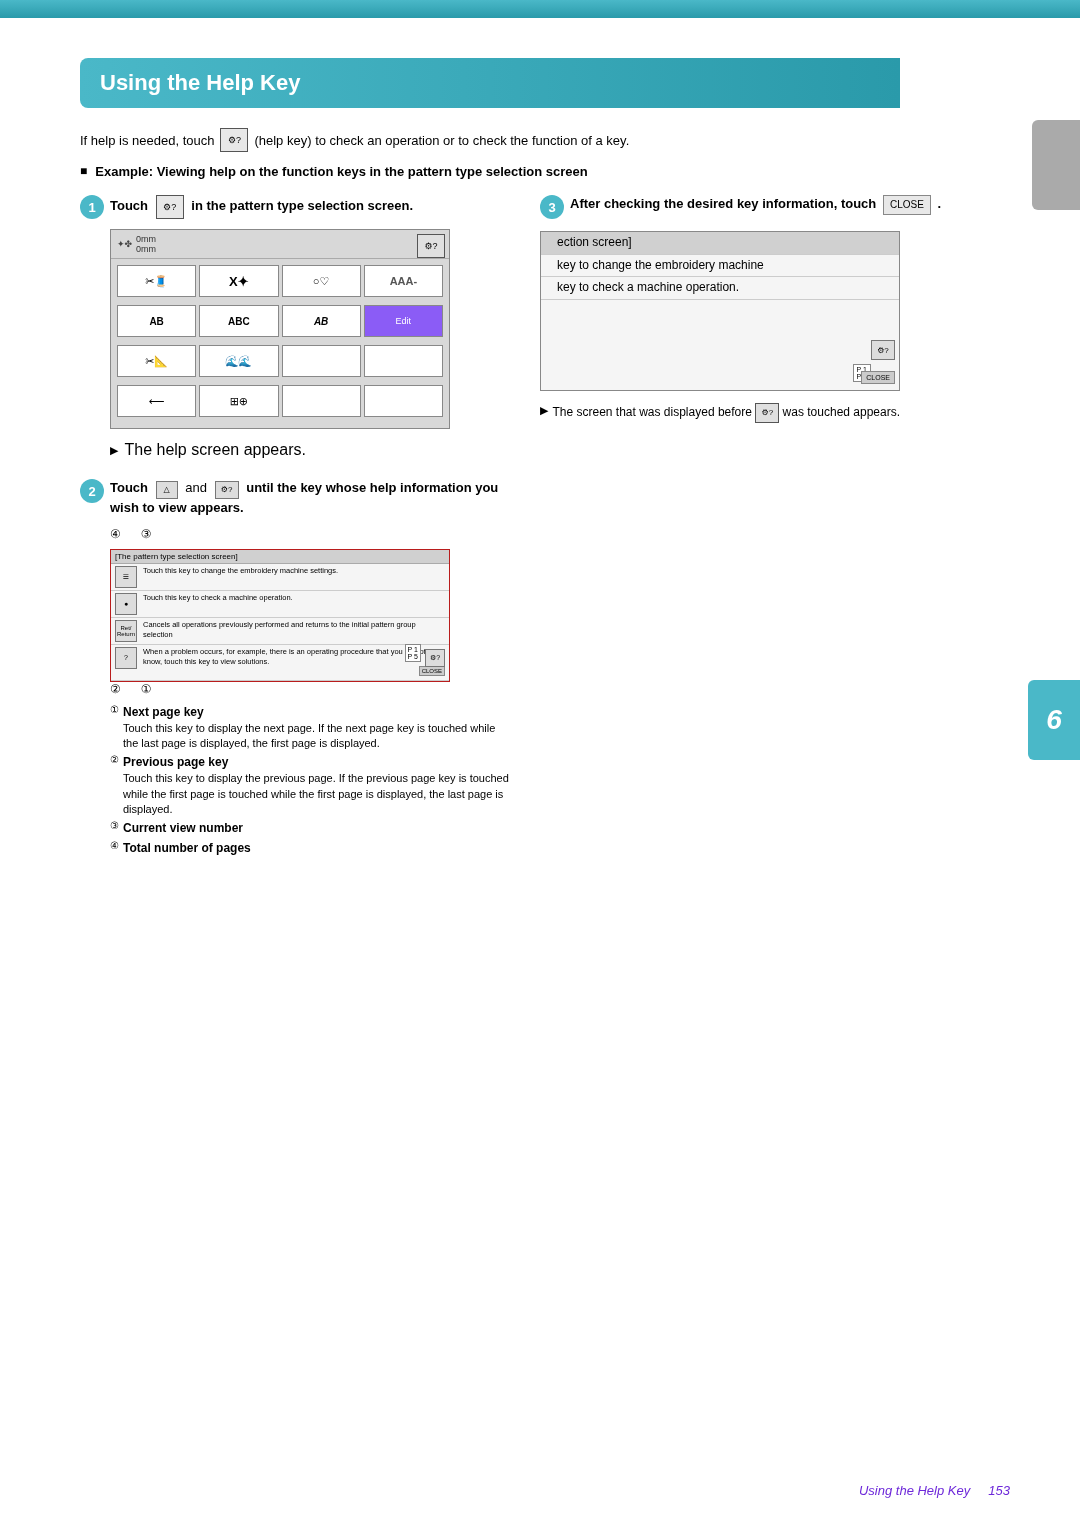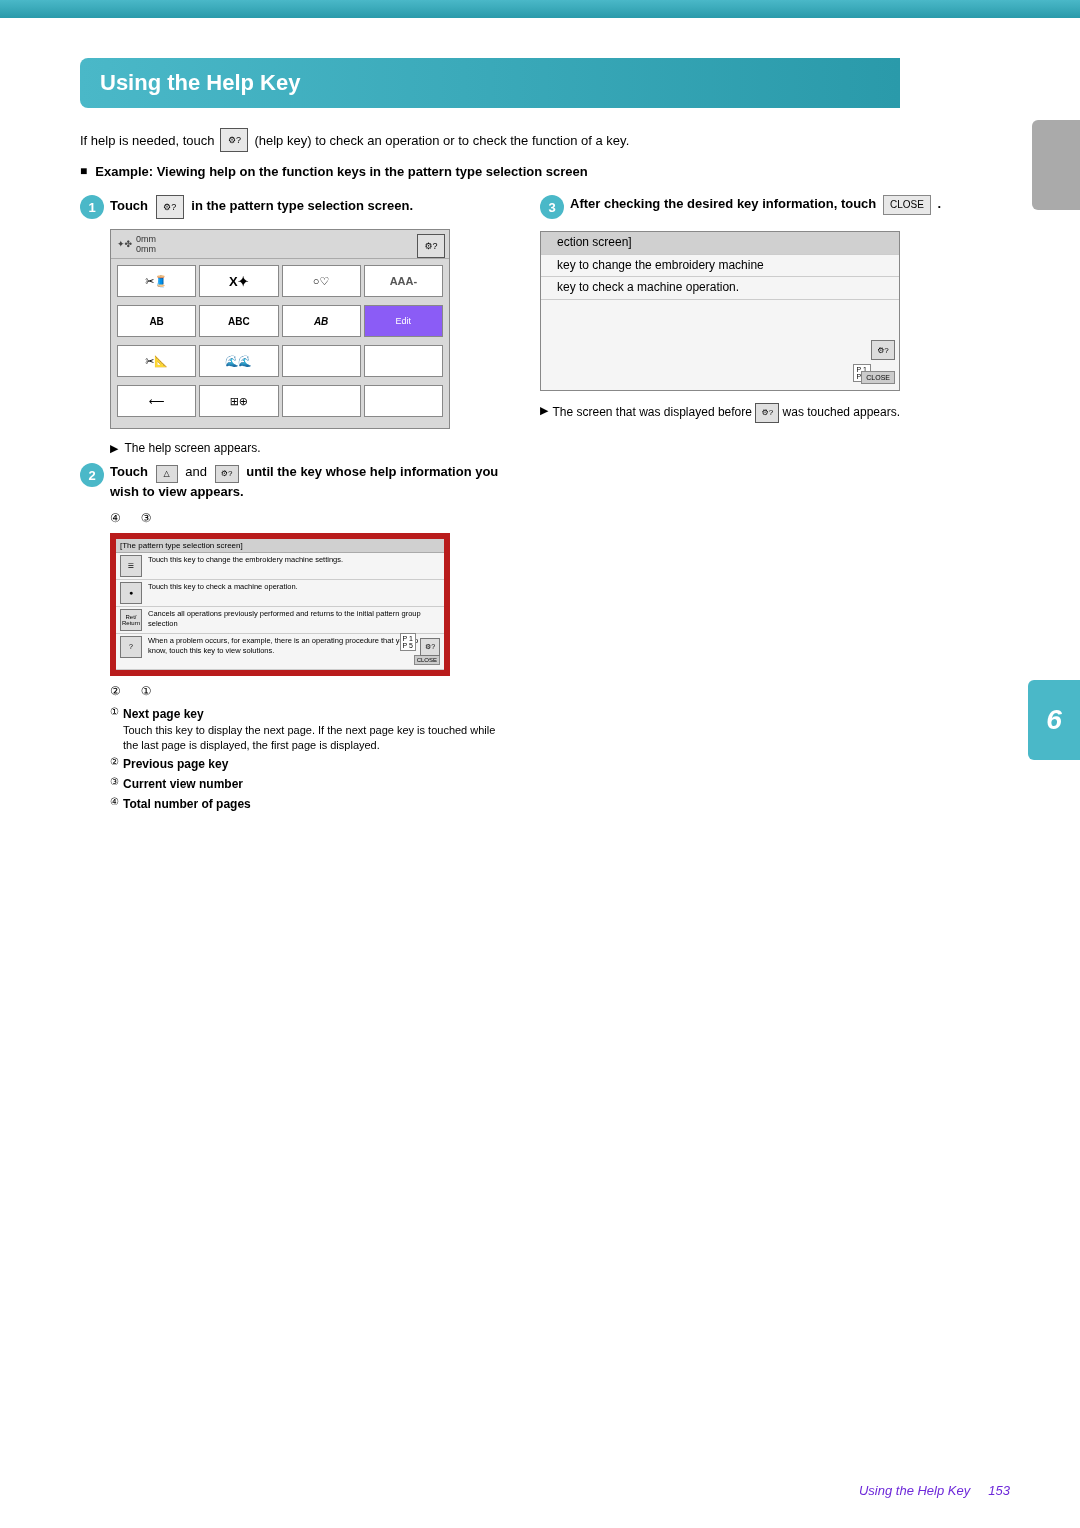--- a/index.html
+++ b/index.html
@@ -208,37 +208,37 @@
       background: #e0e0e0;
       display: flex;
       align-items: center;
       justify-content: center;
       font-size: 9px;
     }
 
     .arrow-indicator {
       display: flex;
       align-items: center;
-      font-size: 12px;
-      margin-bottom: 8px;
+      font-size: 16px;
+      margin-bottom: 20px;
       margin-left: 30px;
     }
     .arrow-indicator::before {
       content: '▶';
       margin-right: 6px;
       font-size: 11px;
     }
 
     
     .step2-screen {
-      border: 6px solid #b91c1c;
+      border: 1px solid #b91c1c;
       background: #f5f5f5;
       width: 340px;
       margin-left: 30px;
-      margin-bottom: 8px;
+      margin-bottom: 0;
       position: relative;
       font-size: 8px;
     }
 
     .step2-header {
       background: #d0d0d0;
       padding: 2px 4px;
       font-size: 8px;
       border-bottom: 1px solid #aaa;
     }
@@ -529,20 +529,21 @@
           <span class="num-circle">①</span>
           <div class="label-content">
             <div class="label-main">Next page key</div>
             <div class="label-desc">Touch this key to display the next page. If the next page key is touched while the last page is displayed, the first page is displayed.</div>
           </div>
         </li>
         <li>
           <span class="num-circle">②</span>
           <div class="label-content">
             <div class="label-main">Previous page key</div>
+            <div class="label-desc">Touch this key to display the previous page. If the previous page key is touched while the first page is touched while the first page is displayed, the last page is displayed.</div>
           </div>
         </li>
         <li>
           <span class="num-circle">③</span>
           <div class="label-content">
             <div class="label-main">Current view number</div>
           </div>
         </li>
         <li>
           <span class="num-circle">④</span>

